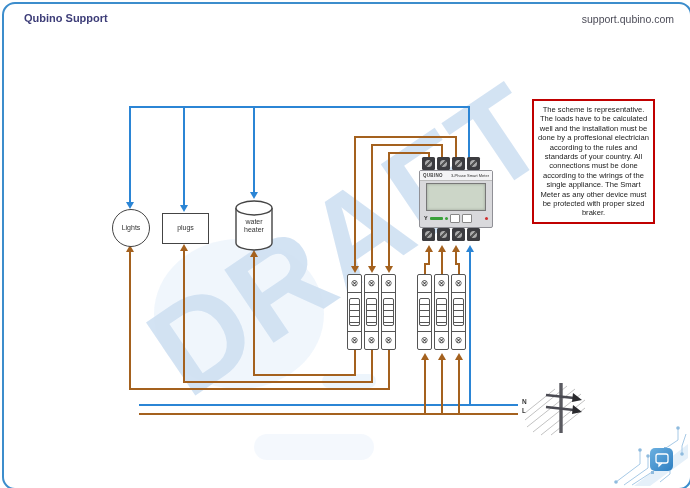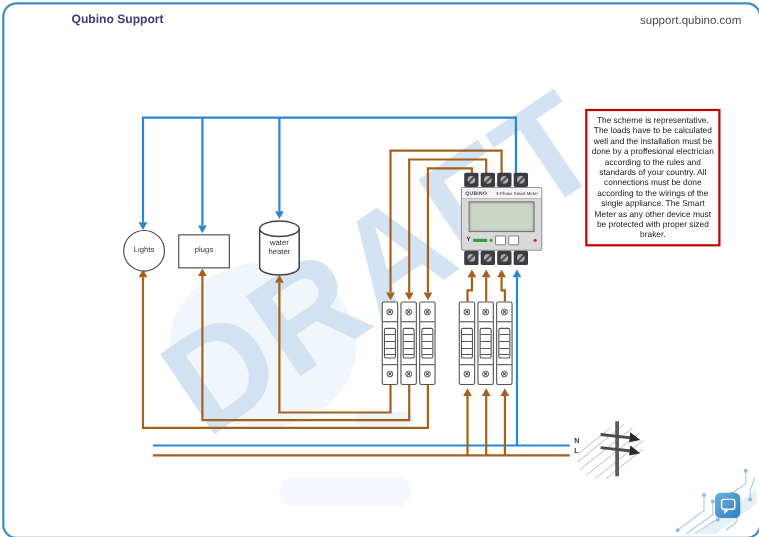--- a/index.html
+++ b/index.html
@@ -3,21 +3,21 @@
 <meta charset="utf-8">
 <style>
   html,body{margin:0;padding:0;background:#fff;}
   .page{
     position:relative;width:686px;height:484px;margin:2px;
     border:2px solid var(--page-border,#3c8dcc);border-radius:13px;
     background:#fff;overflow:hidden;
     font-family:"Liberation Sans",sans-serif;
   }
   
-  .hdr-title{position:absolute;left:20px;top:8px;font-size:11px;font-weight:bold;color:var(--header-title,#3d3d78);margin-left:41px;}
+  .hdr-title{position:absolute;left:20px;top:8px;font-size:11px;font-weight:bold;color:var(--header-title,#3d3d78);}
   .hdr-site{position:absolute;right:16px;top:9px;font-size:10.5px;font-weight:400;color:var(--header-site,#4c4c58);text-decoration:none;}
   
   .blob{position:absolute;background:#e9f2fb;border-radius:50%;z-index:1;}
   .b1{left:150px;top:235px;width:170px;height:150px;opacity:.7;}
   .b2{left:318px;top:370px;width:54px;height:14px;border-radius:7px;opacity:.8;}
   .b3{left:250px;top:430px;width:120px;height:26px;border-radius:13px;opacity:.5;}
   
   .watermark{
     position:absolute;left:118px;top:150px;width:450px;height:170px;z-index:2;
     display:flex;align-items:center;justify-content:center;

